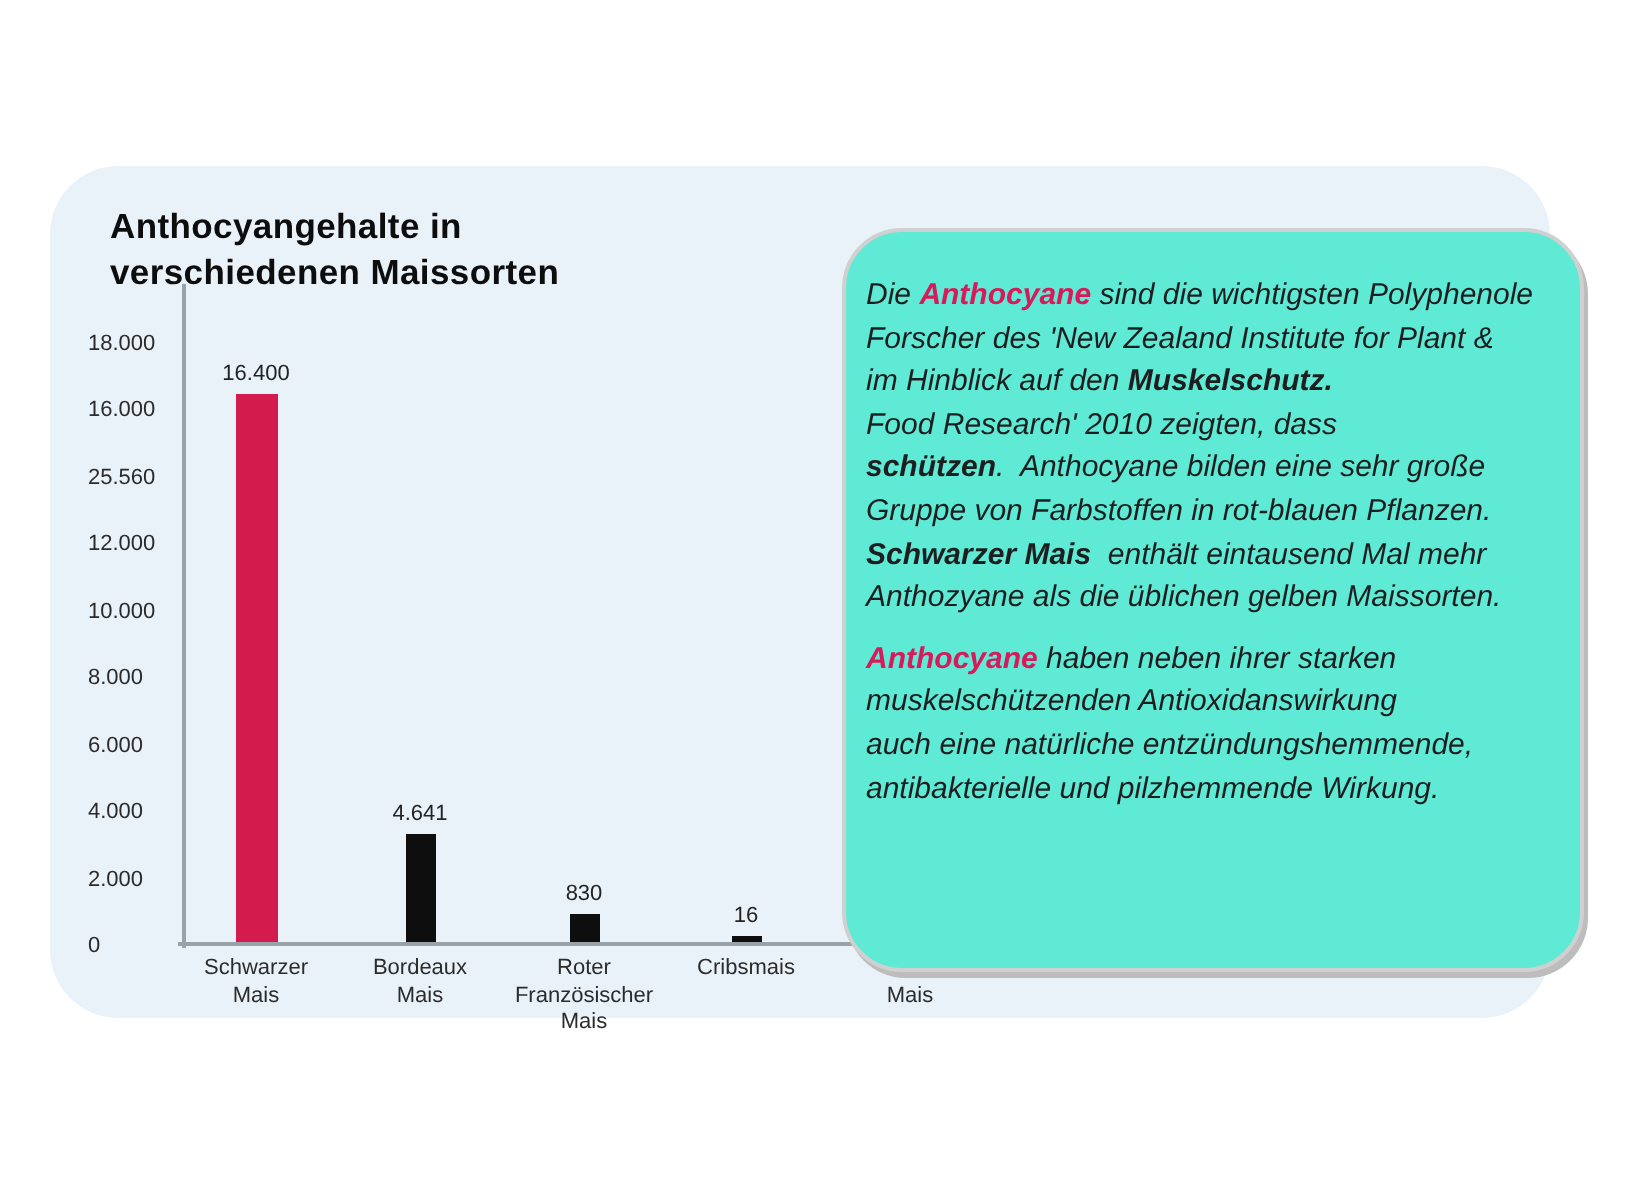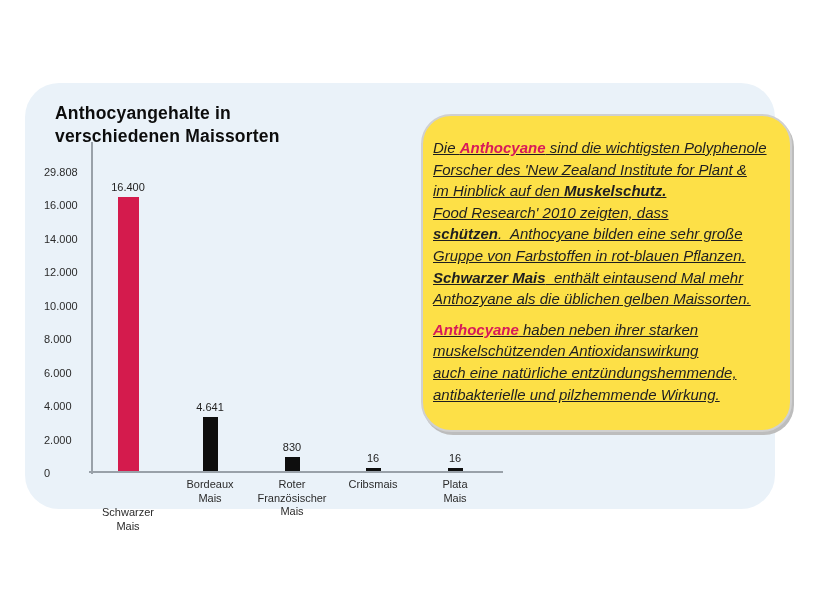--- a/index.html
+++ b/index.html
@@ -45,23 +45,23 @@
     position:absolute;width:64px;text-align:center;font-size:11px;
     line-height:14px;color:#232323;
   }
   .category-label{
     position:absolute;width:104px;top:478px;text-align:center;
     font-size:11px;line-height:13.5px;color:#2B2B2B;white-space:pre-line;
   }
 
   
   #infobox{
-    position:absolute;left:421px;top:114px;width:371px;height:318px;
-    background:#fde047;border:2px solid var(--box-border);border-radius:30px;
-    box-shadow:2px 3px 0 var(--box-shadow);box-sizing:border-box;text-decoration:underline;
+    position:absolute;left:421px;top:114px;width:371px;height:372px;
+    background:#5eead4;border:2px solid var(--box-border);border-radius:30px;
+    box-shadow:2px 3px 0 var(--box-shadow);box-sizing:border-box;
   }
   #infobox-content{
     padding:21px 14px 0 10px;font-style:italic;font-size:15px;line-height:21.6px;
   }
   .para{margin:0;}
   .para + .para{margin-top:9px;}
   .line{white-space:pre;}
   .seg{font-style:italic;}
   .seg.b{font-weight:bold;}
   .seg.cb{font-weight:bold;color:var(--accent-text);}
@@ -80,40 +80,40 @@
     <div id="y-axis" class="axis"></div>
     <div id="x-axis" class="axis"></div>
     <div id="ytick-layer">
         <div class="ytick-label" style="top: 466px;">0</div>
         <div class="ytick-label" style="top: 432.556px;">2.000</div>
         <div class="ytick-label" style="top: 399.111px;">4.000</div>
         <div class="ytick-label" style="top: 365.667px;">6.000</div>
         <div class="ytick-label" style="top: 332.222px;">8.000</div>
         <div class="ytick-label" style="top: 298.778px;">10.000</div>
         <div class="ytick-label" style="top: 265.333px;">12.000</div>
-        <div class="ytick-label" style="top: 231.889px;">14.000</div>
+        <div class="ytick-label" style="top: 231.889px;">25.560</div>
         <div class="ytick-label" style="top: 198.444px;">16.000</div>
-        <div class="ytick-label" style="top: 165px;">29.808</div>
+        <div class="ytick-label" style="top: 165px;">18.000</div>
       </div>
     <div id="bar-layer">
         <div class="bar" style="left: 117.5px; top: 197px; width: 21px; height: 274px; background: rgb(212, 27, 77);"></div>
         <div class="bar" style="left: 202.5px; top: 417px; width: 15px; height: 54px; background: rgb(14, 14, 14);"></div>
         <div class="bar" style="left: 284.5px; top: 457px; width: 15px; height: 14px; background: rgb(14, 14, 14);"></div>
         <div class="bar" style="left: 365.5px; top: 468px; width: 15px; height: 3px; background: rgb(14, 14, 14);"></div>
         <div class="bar" style="left: 447.5px; top: 468px; width: 15px; height: 3px; background: rgb(14, 14, 14);"></div>
       </div>
     <div id="value-label-layer">
         <div class="bar-value-label" style="left: 96px; top: 180px;">16.400</div>
         <div class="bar-value-label" style="left: 178px; top: 400px;">4.641</div>
         <div class="bar-value-label" style="left: 260px; top: 440px;">830</div>
         <div class="bar-value-label" style="left: 341px; top: 451px;">16</div>
         <div class="bar-value-label" style="left: 423px; top: 451px;">16</div>
       </div>
     <div id="category-layer">
-        <div class="category-label" style="left: 76px; margin-top: 28px;">Schwarzer
+        <div class="category-label" style="left: 76px;">Schwarzer
 Mais</div>
         <div class="category-label" style="left: 158px;">Bordeaux
 Mais</div>
         <div class="category-label" style="left: 240px;">Roter
 Französischer
 Mais</div>
         <div class="category-label" style="left: 321px;">Cribsmais</div>
         <div class="category-label" style="left: 403px;">Plata
 Mais</div>
       </div>

